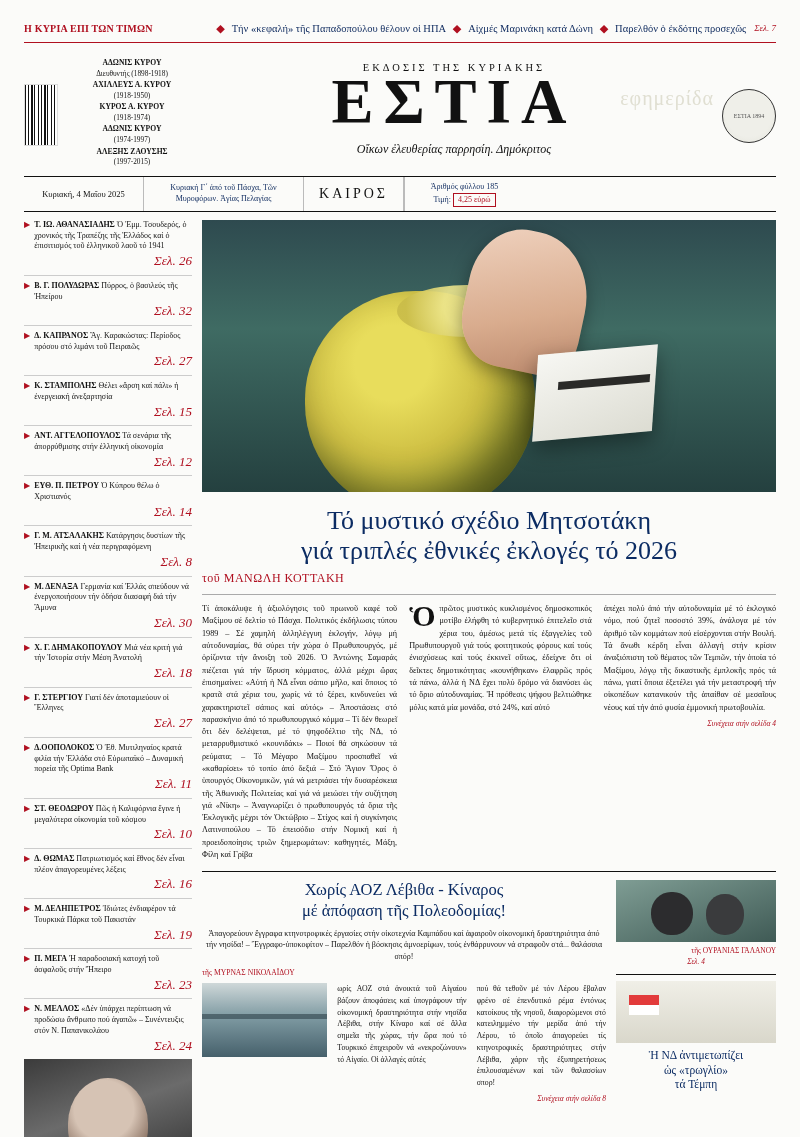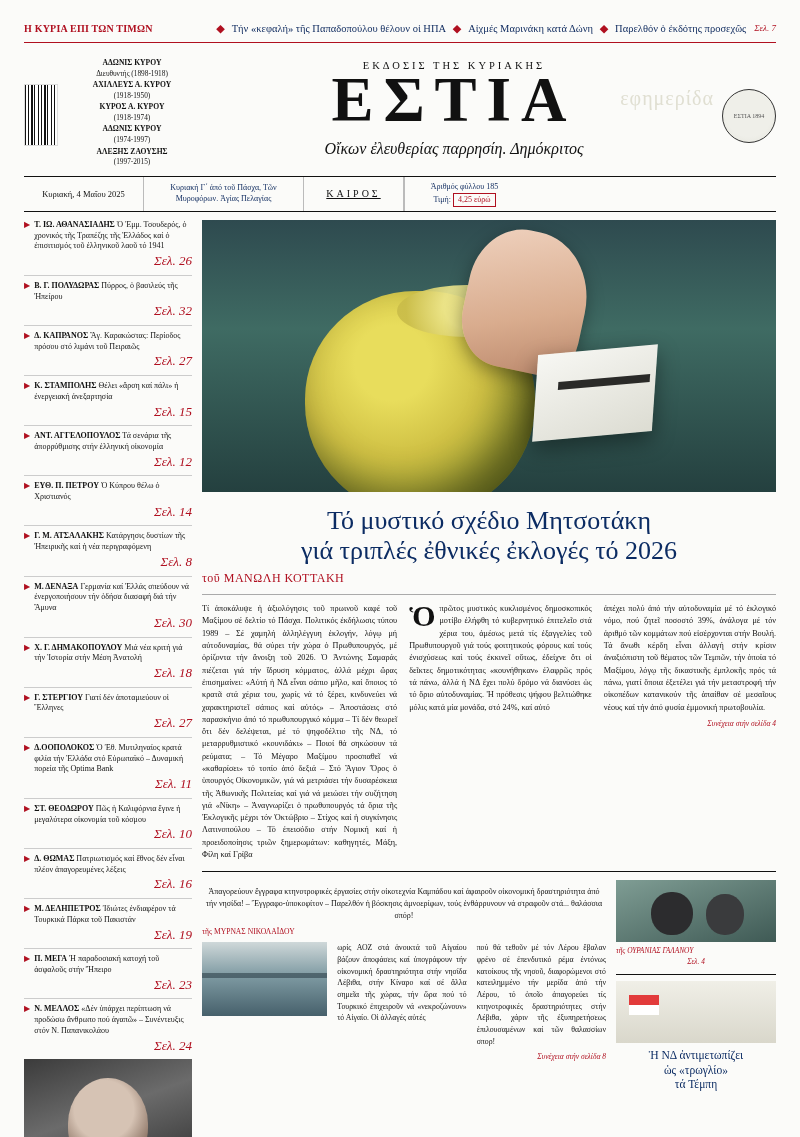--- a/index.html
+++ b/index.html
@@ -54,21 +54,21 @@
   .pub-list b { font-size:7.6px; }
   .title-block { flex:1; text-align:center; margin-top:2px;}
   .kicker {
     font-size:10.5px; letter-spacing:3px; color:#111; margin-bottom:-4px;
   }
   .logo {
     font-family:"Liberation Serif", serif;
     font-weight:bold; font-size:63px; letter-spacing:10px;
     line-height:1; margin:2px 0 0 0;
   }
-  .motto { font-size:16px; margin-top:8px; font-style:italic; }
+  .motto { font-size:12px; margin-top:8px; font-style:italic; }
   .seal {
     width:54px; height:54px; border-radius:50%;
     border:1.6px solid #333; margin-top:16px; margin-left:6px;
     display:flex; align-items:center; justify-content:center;
     font-size:6px; text-align:center; color:#555;
     background:radial-gradient(circle at 50% 45%, #efefe9 0 60%, #e2e2da 100%);
   }
   .ghost-text{
     position:absolute; right:86px; top:44px;
     font-size:20px; color:#e0dfd2; letter-spacing:1px;
@@ -78,21 +78,21 @@
   
   .infobar {
     margin: 8px 24px 0 24px;
     border-top:1px solid #111; border-bottom:1px solid #111;
     display:flex; align-items:stretch; font-size:8px; color:#0e2a5e;
     min-height:30px;
   }
   .infobar > div { padding:4px 6px; display:flex; flex-direction:column; justify-content:center;}
   .ib-date { width:120px; text-align:center; border-right:1px solid #bbb; color:#111; font-size:8.5px;}
   .ib-saint { width:160px; text-align:center; border-right:1px solid #bbb; line-height:1.35;}
-  .ib-kairos { width:100px; text-align:center; border-right:1px solid #bbb; letter-spacing:3px; font-size:10px; color:#111;text-decoration:underline;}
+  .ib-kairos { width:100px; text-align:center; border-right:1px solid #bbb; letter-spacing:3px; font-size:14px; color:#111;}
   .ib-weather { flex:1; text-align:center; line-height:1.4;}
   .ib-issue { width:120px; text-align:center; border-left:1px solid #bbb; line-height:1.5;}
   .price-box { border:1px solid #b01020; color:#b01020; display:inline-block; padding:0 4px; font-size:8px;}
 
   
   .content { display:flex; padding: 8px 24px 10px 24px; gap:10px; }
   .col-left { width:168px; }
   .col-main { flex:1; }
 
   
@@ -184,21 +184,21 @@
   
   .card { border-top:1px solid #111; padding-top:6px; margin-bottom:8px;}
   .card:first-child { border-top:none; padding-top:0;}
   .card-img { width:100%; height:62px; position:relative; overflow:hidden; background:#8fa7a0;}
   .card-img.a { background:linear-gradient(160deg,#7f9d94 0%,#3f5a55 100%); }
   .card-img.a:after{content:""; position:absolute; left:22%; top:18%; width:26%; height:70%; border-radius:48%; background:#2c2c2e;}
   .card-img.a:before{content:""; position:absolute; left:56%; top:22%; width:24%; height:66%; border-radius:48%; background:#3a3b3d;}
   .card-img.b { background:linear-gradient(180deg,#f0efe7 0%,#d9d7cb 100%); }
   .card-img.b:after{content:""; position:absolute; left:8%; top:22%; width:30px; height:20px; background:linear-gradient(180deg,#e23b3b 50%,#fff 50%);}
   .card-title { text-align:center; font-size:11.5px; line-height:1.25; color:#0c2c63; margin-top:5px;}
-  .card-by { text-align:left; font-size:7.4px; color:#b01020; margin-top:4px;font-style:italic;}
+  .card-by { text-align:right; font-size:7.4px; color:#b01020; margin-top:4px;}
   .card-page { text-align:center; font-size:7.3px; color:#b01020; font-style:italic; margin-top:2px;}
 </style>
 </head>
 <body>
 
 <div class="page">
 
   <div class="ticker">
     <div class="ticker-lead">Η ΚΥΡΙΑ ΕΠΙ ΤΩΝ ΤΙΜΩΝ</div>
     <div class="ticker-items">
@@ -445,20 +445,24 @@
           <div class="dropcap">Ὁ πρῶτος μυστικός κυκλισμένος δημοσκοπικός μοτίβο ἐλήφθη τό κυβερνητικό ἐπιτελεῖο στά χέρια του, ἀμέσως μετά τίς ἐξαγγελίες τοῦ Πρωθυπουργοῦ γιά τούς φοιτητικούς φόρους καί τούς ἐνισχύσεως καί τούς ἐκκινεῖ οὕτως, ἐδείχνε ὅτι οἱ δεῖκτες δημοτικότητας «κουνήθηκαν» ἐλαφρῶς πρός τά πάνω, ἀλλά ἡ ΝΔ ἔχει πολύ δρόμο νά διανύσει ὡς τό ὄριο αὐτοδυναμίας. Ἡ πρόθεσις ψήφου βελτιώθηκε μόλις κατά μία μονάδα, στό 24%, καί αὐτό</div>
         </div>
         <div class="lead-col c3">
           <div>ἀπέχει πολύ ἀπό τήν αὐτοδυναμία μέ τό ἐκλογικό νόμο, πού ζητεῖ ποσοστό 39%, ἀνάλογα μέ τόν ἀριθμό τῶν κομμάτων πού εἰσέρχονται στήν Βουλή. Τά ἄνωθι κέρδη εἶναι ἀλλαγή στήν κρίσιν ἀναξιόπιστη τοῦ θέματος τῶν Τεμπῶν, τήν ὁποία τό Μαξίμου, λόγῳ τῆς δικαστικῆς ἐμπλοκῆς πρός τά πάνω, γιατί ὅποια ἐξετέλει γιά τήν μεταστροφή τήν οἰκοπέδων κατανικούν τῆς ἀπαίθαν σέ μεσαῖους νέους καί τήν ἀπό φυσία ἐμμονική πρωτοβουλία.</div>
           <div class="cont-note">Συνέχεια στήν σελίδα 4</div>
         </div>
       </div>
 
       <div class="sec">
         <div class="sec-main">
+          <div class="sec-title">
+            <div>Χωρίς ΑΟΖ Λέβιθα - Κίναρος</div>
+            <div>μέ ἀπόφαση τῆς Πολεοδομίας!</div>
+          </div>
           <div class="sec-sub">Ἀπαγορεύουν ἔγγραφα κτηνοτροφικές ἐργασίες στήν οἰκοτεχνία Καμπάδου καί ἀφαιροῦν οἰκονομική δραστηριότητα ἀπό τήν νησίδα! – Ἔγγραφο-ὑποκοφίτον – Παρελθόν ἡ βόσκησις ἀμνοερίφων, τούς ἐνθάρρυνουν νά στραφοῦν στά... θαλάσσια σπόρ!</div>
           <div class="sec-by">τῆς ΜΥΡΝΑΣ ΝΙΚΟΛΑΪΔΟΥ</div>
           <div class="sec-body">
             <div class="sea-img"></div>
             <div class="sec-col">
               <span class="dropcap">ωρίς ΑΟΖ στά ἀνοικτά τοῦ Αἰγαίου βάζουν ἀποφάσεις καί ὑπογράφουν τήν οἰκονομική δραστηριότητα στήν νησίδα Λέβιθα, στήν Κίναρο καί σέ ἄλλα σημεῖα τῆς χώρας, τήν ὥρα πού τό Τουρκικό ἐπιχειροῦν νά «νεκροζώνουν» τό Αἰγαίο. Οἱ ἀλλαγές αὐτές</span>
             </div>
             <div class="sec-col">
               <div>πού θά τεθοῦν μέ τόν Λέρου ἔβαλαν φρένο σέ ἐπενδυτικό ρέμα ἐντόνως κατοίκους τῆς νησοῦ, διαφορώμενοι στό κατειλημμένο τήν μερίδα ἀπό τήν Λέρου, τό ὁποῖο ἀπαγορεύει τίς κτηνοτροφικές δραστηριότητες στήν Λέβιθα, χάριν τῆς ἐξυπηρετήσεως ἐπιλουσαμένων καί τῶν θαλασσίων σπορ!</div>
               <div class="cont-note">Συνέχεια στήν σελίδα 8</div>

